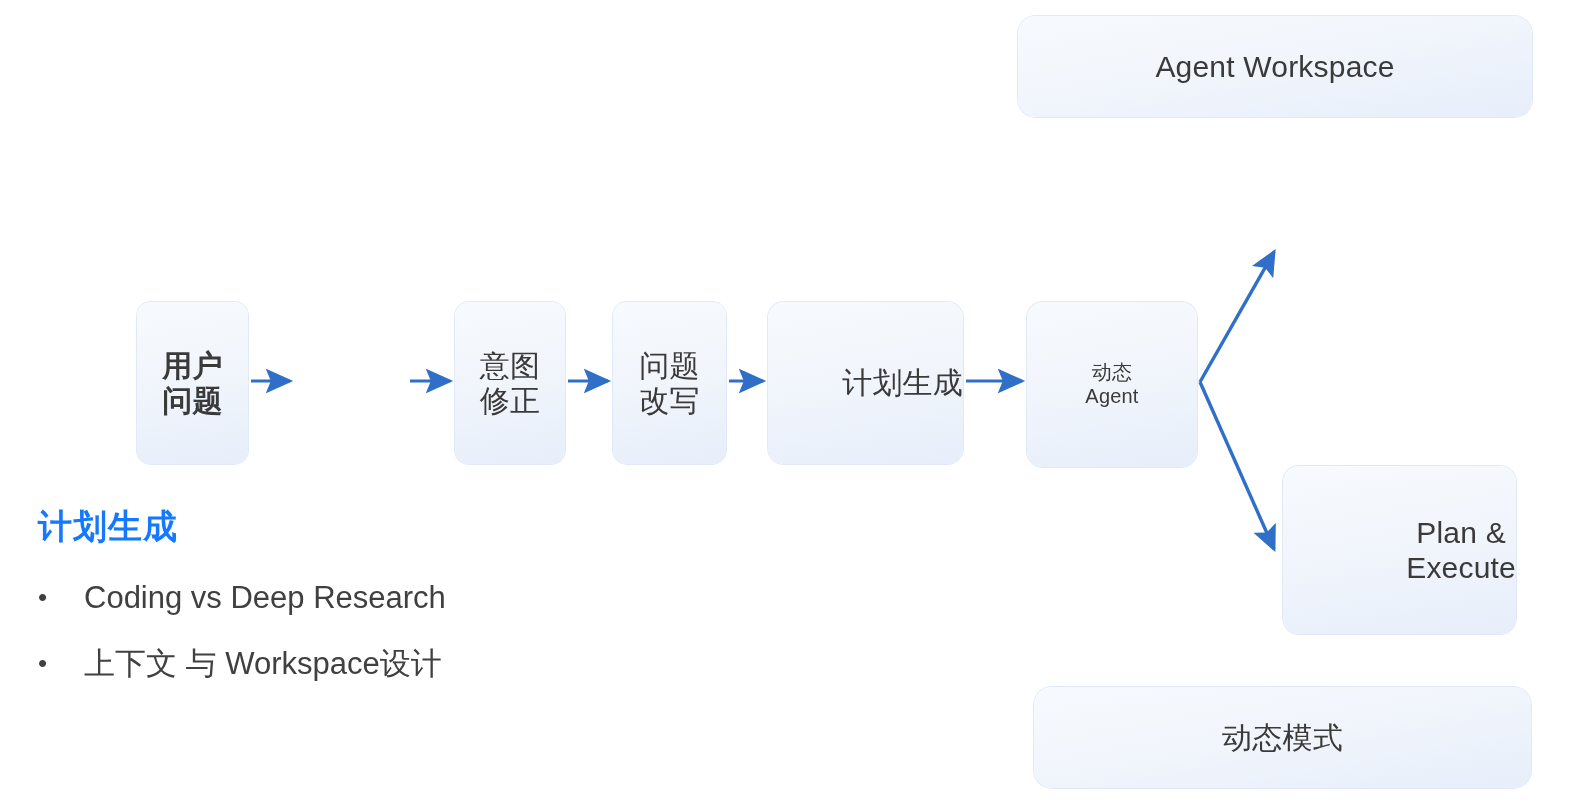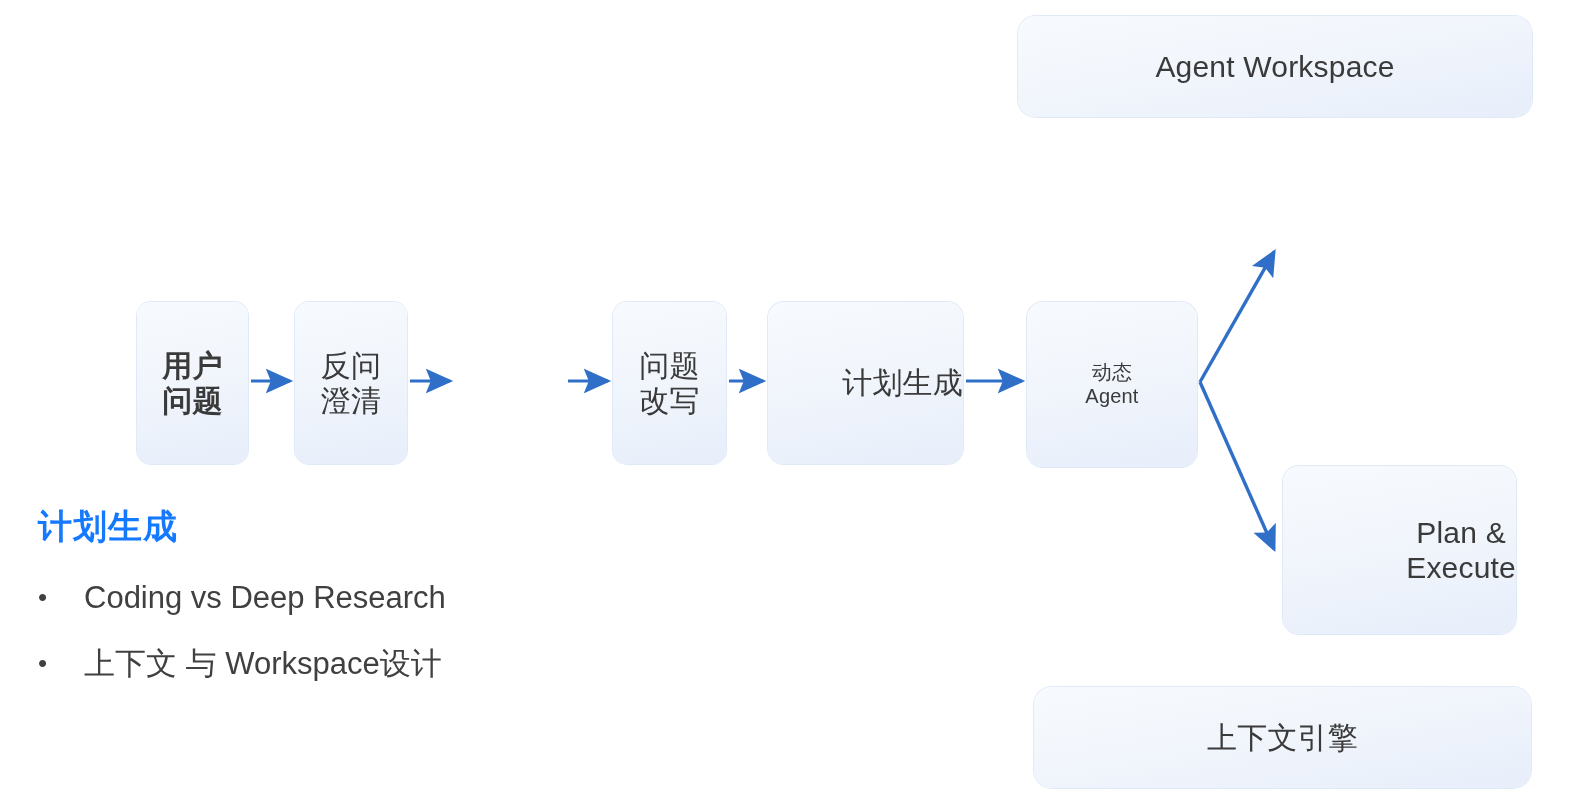--- a/index.html
+++ b/index.html
@@ -87,25 +87,25 @@
 </head>
 <body>
 
 <div id="slide">
 
   <div class="node small cn" style="left:137px; top:302px; width:111px; height:162px;font-weight:bold;">
     <span>用户
 问题</span>
   </div>
 
-  <div class="node small cn" style="left:295px; top:302px; width:112px; height:162px;">
-    <span>反问
-澄清</span>
+
+  <div class="node small cn" style="left:455px; top:302px; width:110px; height:162px;">
+    <span>意图
+修正</span>
   </div>
-
 
   <div class="node small cn" style="left:613px; top:302px; width:113px; height:162px;">
     <span>问题
 改写</span>
   </div>
 
   <div class="node cn" style="left:768px; top:302px; width:195px; height:162px;justify-content:flex-end;">
     <span>计划生成</span>
   </div>
 
@@ -118,21 +118,21 @@
     <span>Agent Workspace</span>
   </div>
 
 
   <div class="node en" style="left:1283px; top:466px; width:233px; height:168px;justify-content:flex-end;">
     <span>Plan &amp;
 Execute</span>
   </div>
 
   <div class="node wide" style="left:1034px; top:687px; width:497px; height:101px;">
-    <span>上下文引擎</span>
+    <span>动态模式</span>
   </div>
 
   <svg id="arrows" viewBox="0 0 1582 808" xmlns="http://www.w3.org/2000/svg">
     <defs>
       <marker id="ah" markerWidth="9" markerHeight="9" refX="7.6" refY="4.5" orient="auto" markerUnits="strokeWidth">
         <path d="M0,0.6 L8.6,4.5 L0,8.4 L1.6,4.5 Z" fill="#2f6fc8"></path>
       </marker>
       <marker id="ah2" markerWidth="8" markerHeight="8" refX="6.8" refY="4" orient="auto" markerUnits="strokeWidth">
         <path d="M0,0.4 L7.8,4 L0,7.6 L1.5,4 Z" fill="#2f6fc8"></path>
       </marker>

